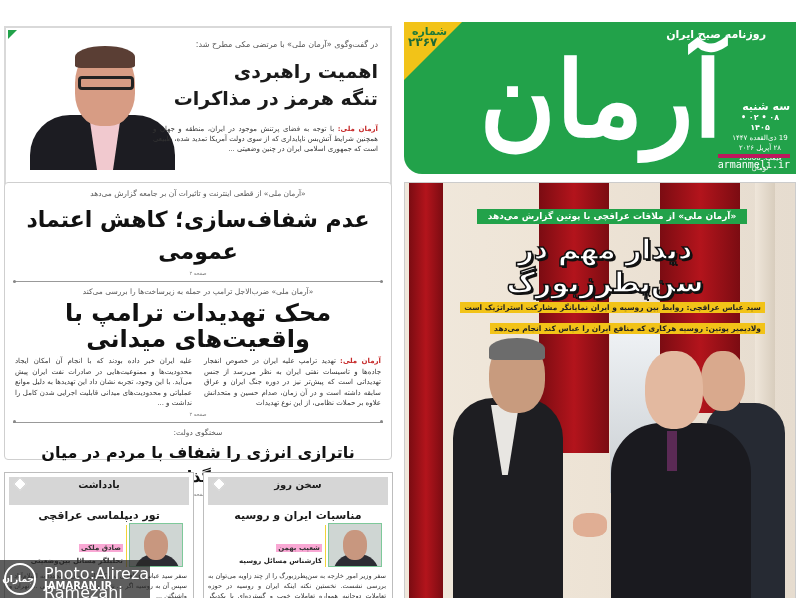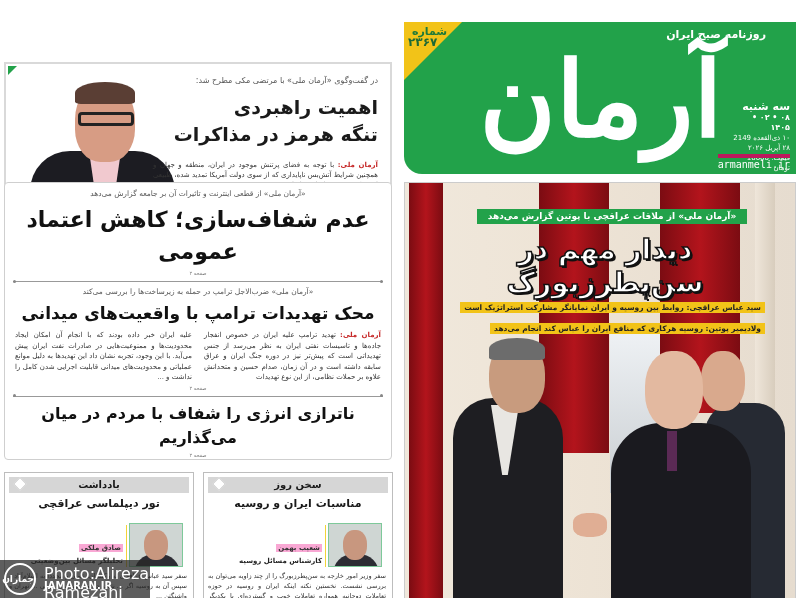--- a/index.html
+++ b/index.html
@@ -22,28 +22,28 @@
   .issue-num { position: absolute; left: 4px; top: 13px; font-size: 12px; font-weight: bold; color: #1f6a35; }
   .tagline { position: absolute; right: 30px; top: 6px; font-size: 11px; font-weight: bold; color: #fff; direction: rtl; }
   .logo {
     position: absolute; left: 62px; top: 8px; width: 270px; height: 140px;
     color: #fff; font-family: "DejaVu Serif", serif; font-size: 104px; font-weight: bold;
     direction: rtl; text-align: center; line-height: 140px; letter-spacing: -4px;
     text-shadow: 0 0 0 #1a6; 
   }
   .datebox { position: absolute; right: 6px; top: 78px; width: 60px; direction: rtl; text-align: right; color: #fff; }
   .datebox .day { font-size: 11px; font-weight: bold; }
-  .datebox .line { font-size: 7px; line-height: 10px; }
+  .datebox .line { font-size: 7px; line-height: 10px; text-align: center; }
   .datebox .line.num { font-size: 8px; font-weight: bold; }
   .website { position: absolute; right: 6px; bottom: 4px; font-size: 10px; color: #fff; border-top: 4px solid #be185d; padding-top: 1px; font-family: "DejaVu Sans Mono", monospace; letter-spacing: 0; margin-left: 41px; }
 
   
   .interview {
     position: absolute; left: 4px; top: 26px; width: 388px; height: 161px;
-    border: 2px solid #d9d9d9; background: #fff; margin-top: 36px;
+    border: 2px solid #d9d9d9; background: #fff;
   }
   .interview .corner { position: absolute; left: 2px; top: 2px; width: 0; height: 0; border-top: 9px solid #22a24a; border-right: 9px solid transparent; }
   .portrait {
     position: absolute; left: 24px; top: 8px; width: 145px; height: 134px; overflow: hidden;
   }
   .portrait .suit { position: absolute; left: 0; bottom: 0; width: 145px; height: 55px; background: #1c1c22; border-radius: 40px 40px 0 0; }
   .portrait .shirt { position: absolute; left: 55px; bottom: 0; width: 40px; height: 55px; background: #f1c9cf; clip-path: polygon(10% 0,90% 0,70% 100%,30% 100%); }
   .portrait .head { position: absolute; left: 45px; top: 12px; width: 60px; height: 78px; background: #d79c84; border-radius: 45% 45% 42% 42%; }
   .portrait .hair { position: absolute; left: 45px; top: 10px; width: 60px; height: 22px; background: #5a3e34; border-radius: 50% 50% 10% 10%; }
   .portrait .glasses { position: absolute; left: 48px; top: 40px; width: 56px; height: 14px; border: 3px solid #222; border-radius: 4px; }
@@ -55,37 +55,37 @@
 
   
   .leftcol {
     position: absolute; left: 4px; top: 182px; width: 388px; height: 278px;
     border: 1.5px solid #cfcfcf; border-radius: 4px; background: #fff;
   }
   .story { position: relative; direction: rtl; text-align: center; }
   .kicker { font-size: 7.5px; color: #555; }
   .headline { font-weight: bold; color: #111; }
   .h1 { font-size: 22px; line-height: 32px; margin-top: 6px; }
-  .h2 { font-size: 17px; line-height: 26px; margin-top: 4px; }
+  .h2 { font-size: 24px; line-height: 26px; margin-top: 4px; }
   .h3 { font-size: 16px; line-height: 24px; margin-top: 4px; }
   .pref { font-size: 5px; color: #777; margin-top: 2px; }
   .divider { height: 1px; background: #999; margin: 5px 8px; position: relative; }
   .divider::before, .divider::after { content: ""; position: absolute; top: -1.5px; width: 3px; height: 3px; background: #888; border-radius: 50%; }
   .divider::before { left: 0; } .divider::after { right: 0; }
   .twocol { display: flex; direction: rtl; gap: 12px; padding: 4px 10px 0; }
   .twocol p { flex: 1; font-size: 7px; line-height: 10.5px; color: #333; text-align: justify; }
   .twocol .lead { color: #c62828; font-weight: bold; }
 
   
   .opbox {
     position: absolute; top: 472px; width: 190px; height: 126px; border: 1.5px solid #bdbdbd; border-bottom: none; background: #fff; direction: rtl;
   }
   .opbox.left { left: 4px; }
   .opbox.right { left: 203px; }
-  .opbox .bar { height: 16px; background: #d6d6d6; margin: 4px 4px 0 4px; text-align: center; font-size: 10px; font-weight: bold; line-height: 16px; position: relative; }
+  .opbox .bar { height: 28px; background: #d6d6d6; margin: 4px 4px 0 4px; text-align: center; font-size: 10px; font-weight: bold; line-height: 16px; position: relative; }
   .opbox .bar .diamond { position: absolute; left: 6px; top: 2px; width: 10px; height: 10px; background: #fff; transform: rotate(45deg); border: 1px solid #ccc; }
   .opbox .title { text-align: center; font-size: 11px; font-weight: bold; margin-top: 4px; }
   .opbox .author { position: absolute; right: 10px; top: 50px; width: 54px; height: 44px; background: #cfd6d3; border: 1px solid #7ec99a; overflow: hidden; }
   .opbox .author .face { position: absolute; left: 14px; top: 6px; width: 24px; height: 30px; border-radius: 45%; background: #c8977f; }
   .opbox .author .body { position: absolute; left: 4px; top: 30px; width: 46px; height: 20px; border-radius: 20px 20px 0 0; background: #2c2c33; }
   .opbox .name { position: absolute; right: 70px; top: 71px; background: #f9a8d4; font-size: 7px; font-weight: bold; padding: 0 2px; color: #333; }
   .opbox .role { position: absolute; right: 70px; top: 84px; font-size: 7px; font-weight: bold; color: #222; }
   .opbox .body-text { position: absolute; right: 6px; top: 98px; width: 178px; font-size: 6.5px; line-height: 10px; color: #333; text-align: justify; }
   .opbox .vrule { position: absolute; right: 66px; top: 52px; width: 1px; height: 42px; background: #f2d437; }
 
@@ -140,21 +140,21 @@
 
   <div class="masthead">
     <div class="issue-tri"></div>
     <div class="issue-label">شماره</div>
     <div class="issue-num">۲۳۶۷</div>
     <div class="tagline">روزنامه صبح ایران</div>
     <div class="logo">آرمان ملی</div>
     <div class="datebox">
       <div class="day">سه شنبه</div>
       <div class="line num">۰۸ • ۰۲ • ۱۴۰۵</div>
-      <div class="line">۱۰ ذی‌القعده 2149</div>
+      <div class="line">19 ذی‌القعده ۱۴۴۷</div>
       <div class="line">۲۸ آپریل ۲۰۲۶</div>
       <div class="line">قیمت: 10000 تومان</div>
     </div>
     <div class="website">armanmeli.ir</div>
   </div>
 
   <div class="interview">
     <div class="corner"></div>
     <div class="portrait">
       <div class="suit"></div>
@@ -186,20 +186,21 @@
       <div class="kicker">«آرمان ملی» ضرب‌الاجل ترامپ در حمله به زیرساخت‌ها را بررسی می‌کند</div>
       <div class="headline h2">محک تهدیدات ترامپ با واقعیت‌های میدانی</div>
       <div class="twocol">
         <p><span class="lead">آرمان ملی:</span> <span>تهدید ترامپ علیه ایران در خصوص انفجار جاده‌ها و تاسیسات نفتی ایران به نظر می‌رسد از جنس تهدیداتی است که پیش‌تر نیز در دوره جنگ ایران و عراق سابقه داشته است و در آن زمان، صدام حسین و متحدانش علاوه بر حملات نظامی، از این نوع تهدیدات</span></p>
         <p>علیه ایران خبر داده بودند که با انجام آن امکان ایجاد محدودیت‌ها و ممنوعیت‌هایی در صادرات نفت ایران پیش می‌آید. با این وجود، تجربه نشان داد این تهدیدها به دلیل موانع عملیاتی و محدودیت‌های میدانی قابلیت اجرایی شدن کامل را نداشت و ...</p>
       </div>
       <div class="pref">صفحه ۲</div>
     </div>
     <div class="divider"></div>
     <div class="story">
+      <div class="kicker">سخنگوی دولت:</div>
       <div class="headline h3">ناترازی انرژی را شفاف با مردم در میان می‌گذاریم</div>
       <div class="pref">صفحه ۲</div>
     </div>
   </div>
 
   <div class="opbox left">
     <div class="bar">
       <span class="diamond"></span>
       <span>یادداشت</span>
     </div>

